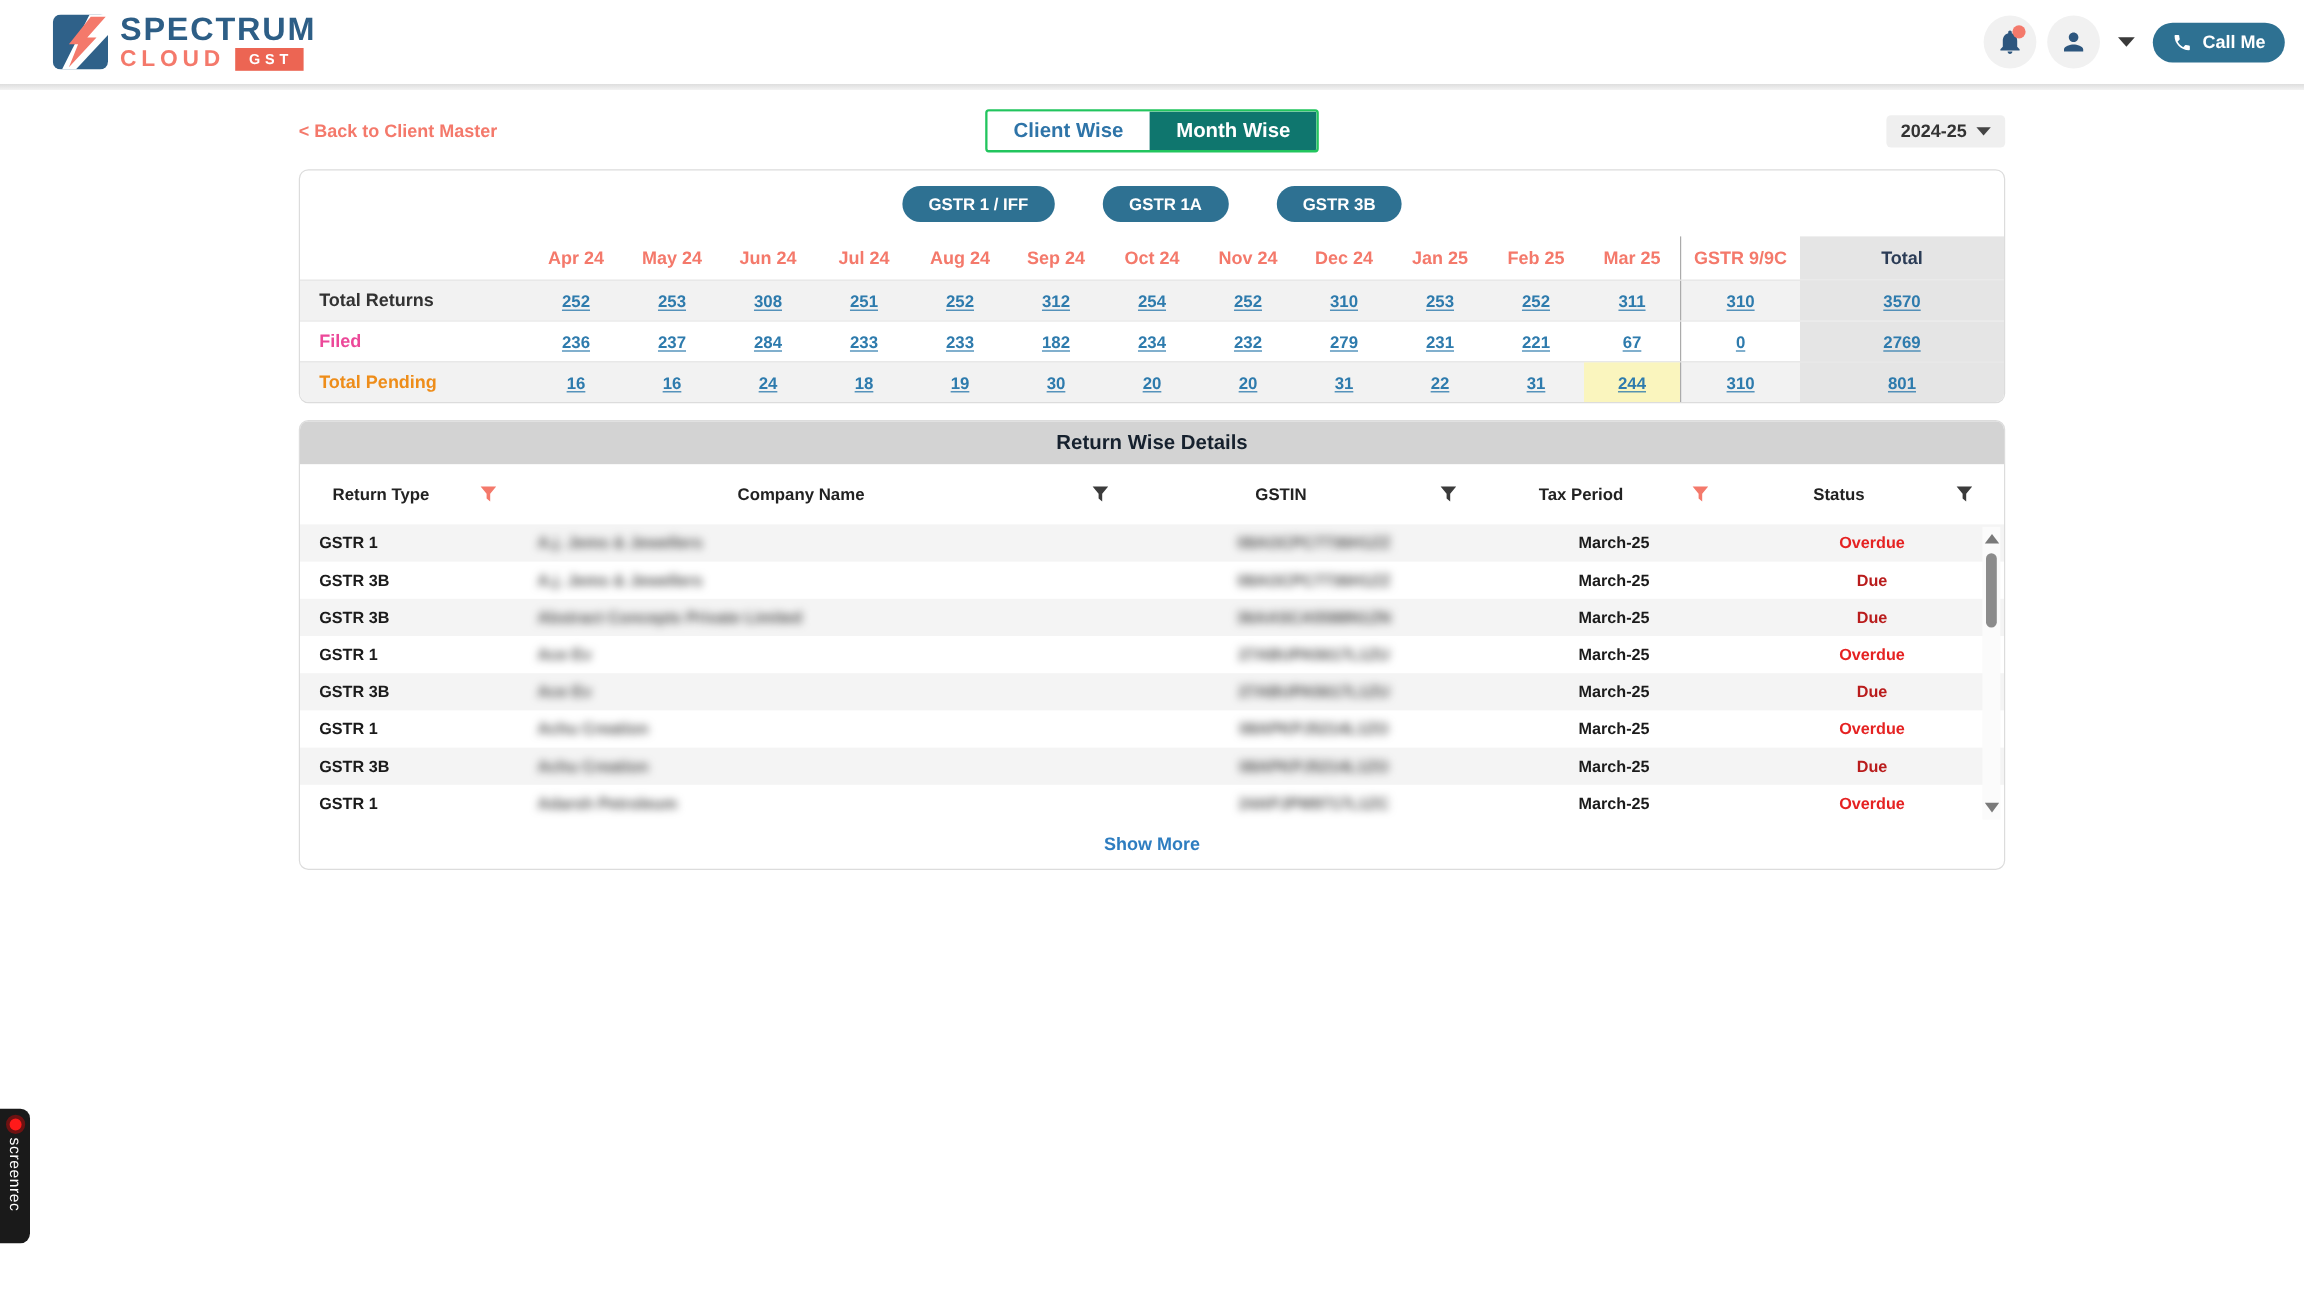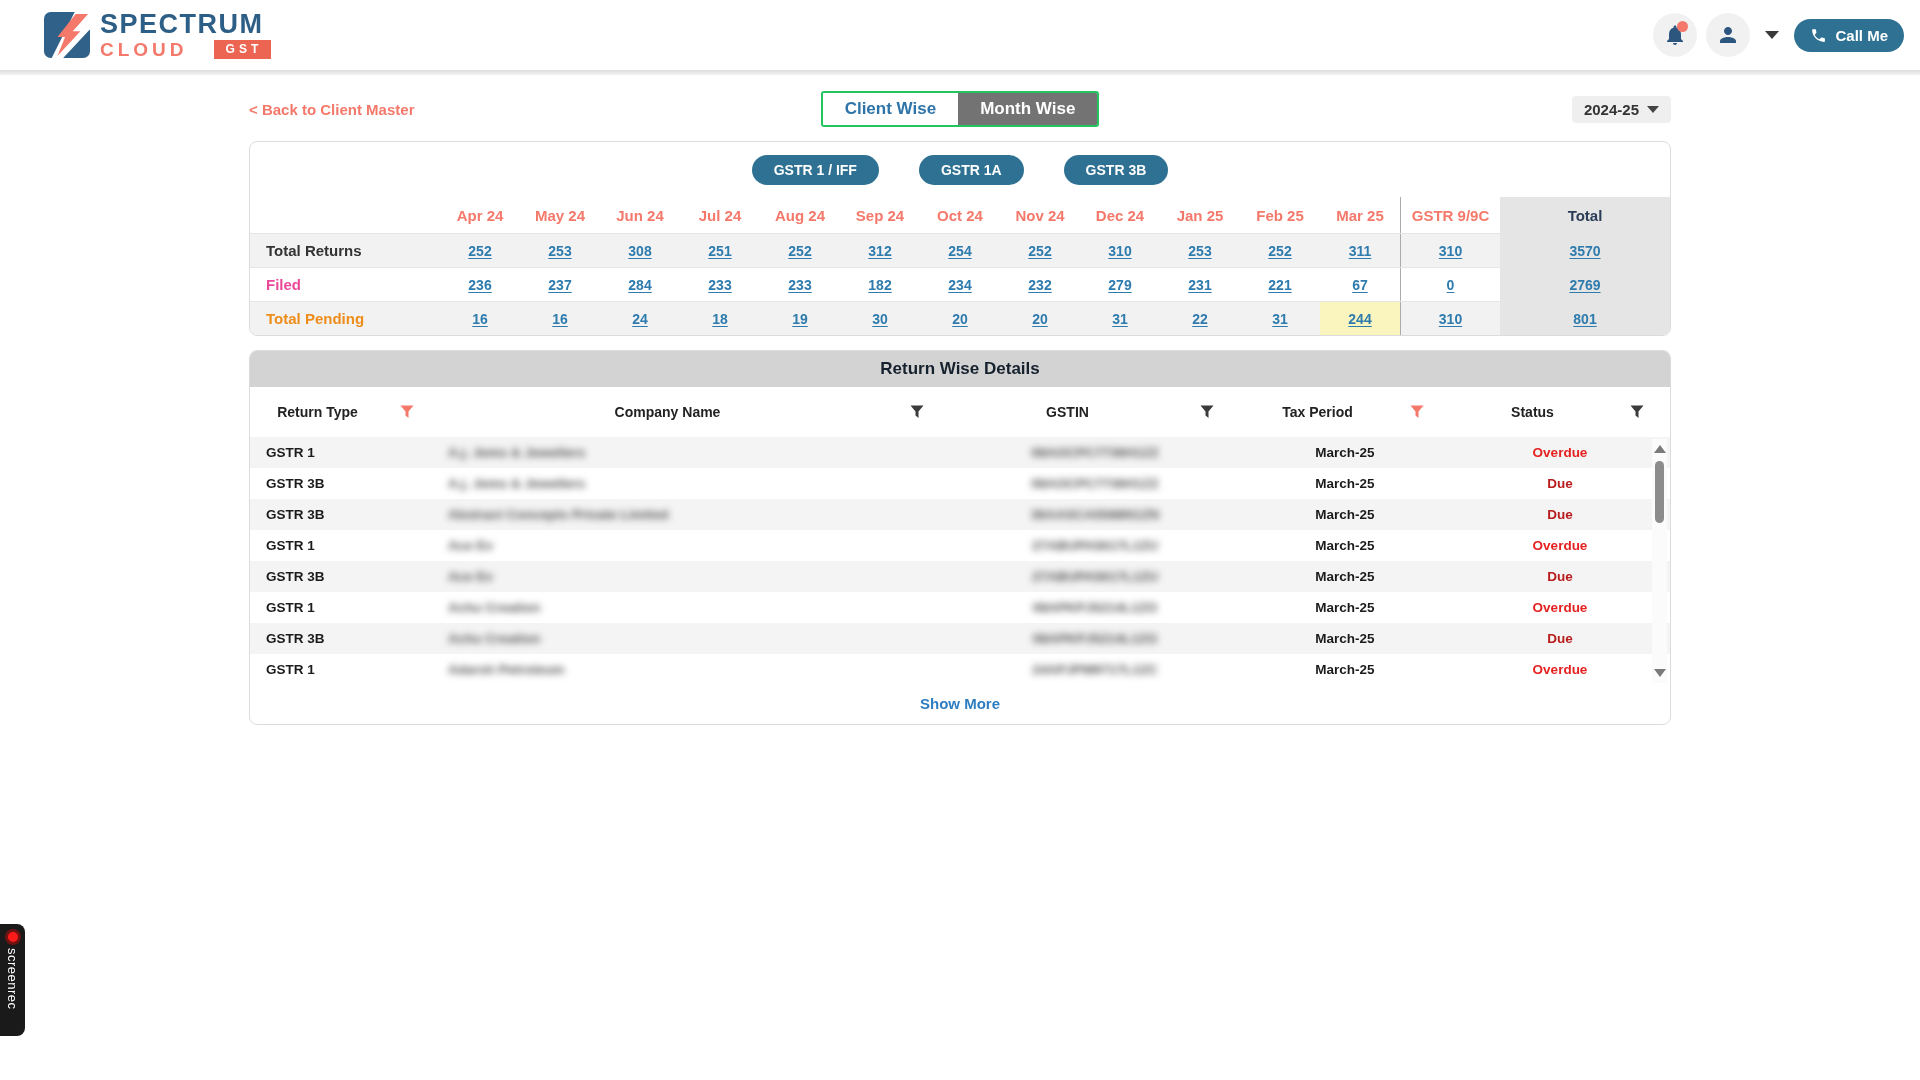--- a/index.html
+++ b/index.html
@@ -6,21 +6,21 @@
   html,body { width:1920px; height:1080px; background:#fff; overflow:hidden;
     font-family:"Liberation Sans", sans-serif; }
   .page { position:relative; width:1920px; height:1080px; }
 
   
   .app-header { display:flex; align-items:center; justify-content:space-between;
     height:70px; padding:0 16px 0 44px; background:#fff; }
   .header-divider { height:5px; background:linear-gradient(#dedede,#f3f3f3); }
   .logo { display:flex; align-items:center; gap:10px; cursor:pointer; }
   .logo-line1 { font-size:27px; font-weight:800; color:#2D5E86; letter-spacing:1.5px; line-height:1; }
-  .logo-row2 { display:flex; align-items:center; gap:26px; margin-top:2px; }
+  .logo-row2 { display:flex; align-items:center; gap:8px; margin-top:2px; }
   .logo-cloud { font-size:19px; font-weight:600; color:#F4796B; letter-spacing:4px; line-height:1; }
   .logo-badge { background:#EC6553; color:#fff; font-size:12px; font-weight:800;
     letter-spacing:4px; padding:2px 9px 3px 12px; }
   .header-right { display:flex; align-items:center; gap:9px; }
   .icon-circle { position:relative; width:44px; height:44px; border-radius:50%;
     background:#F1F1F1; display:flex; align-items:center; justify-content:center; cursor:pointer; }
   .notif-dot { position:absolute; top:8px; right:9px; width:11px; height:11px;
     border-radius:50%; background:#F4796B; }
   .caret-down { width:0; height:0; border-left:7px solid transparent;
     border-right:7px solid transparent; border-top:8px solid #3a3a3a; cursor:pointer; margin:0 6px; }
@@ -29,21 +29,21 @@
     font-family:"Liberation Sans",sans-serif; cursor:pointer; }
 
   
   .toolbar { position:relative; width:1422px; margin:16px auto 0; height:36px;
     display:flex; align-items:center; justify-content:center; }
   .back-link { position:absolute; left:0; color:#F4796B; font-size:15px; font-weight:700;
     text-decoration:none; cursor:pointer; }
   .view-toggle { display:flex; border:2px solid #22c55e; border-radius:3px; overflow:hidden; }
   .view-seg { padding:6px 22px; font-size:17px; font-weight:700; color:#2E74A8;
     background:#fff; cursor:pointer; }
-  .view-seg.active { background:#737373; color:#fff; }
+  .view-seg.active { background:#0f766e; color:#fff; }
   .year-select { position:absolute; right:0; display:flex; align-items:center; gap:8px;
     background:#EFEFEF; border-radius:4px; padding:5px 12px; font-size:15px; font-weight:700;
     color:#333; cursor:pointer; }
   .year-caret { width:0; height:0; border-left:6px solid transparent;
     border-right:6px solid transparent; border-top:7px solid #444; }
 
   
   .card { width:1422px; margin:14px auto 0; border:1px solid #DCDCDC; border-radius:8px;
     background:#fff; overflow:hidden; }
 

